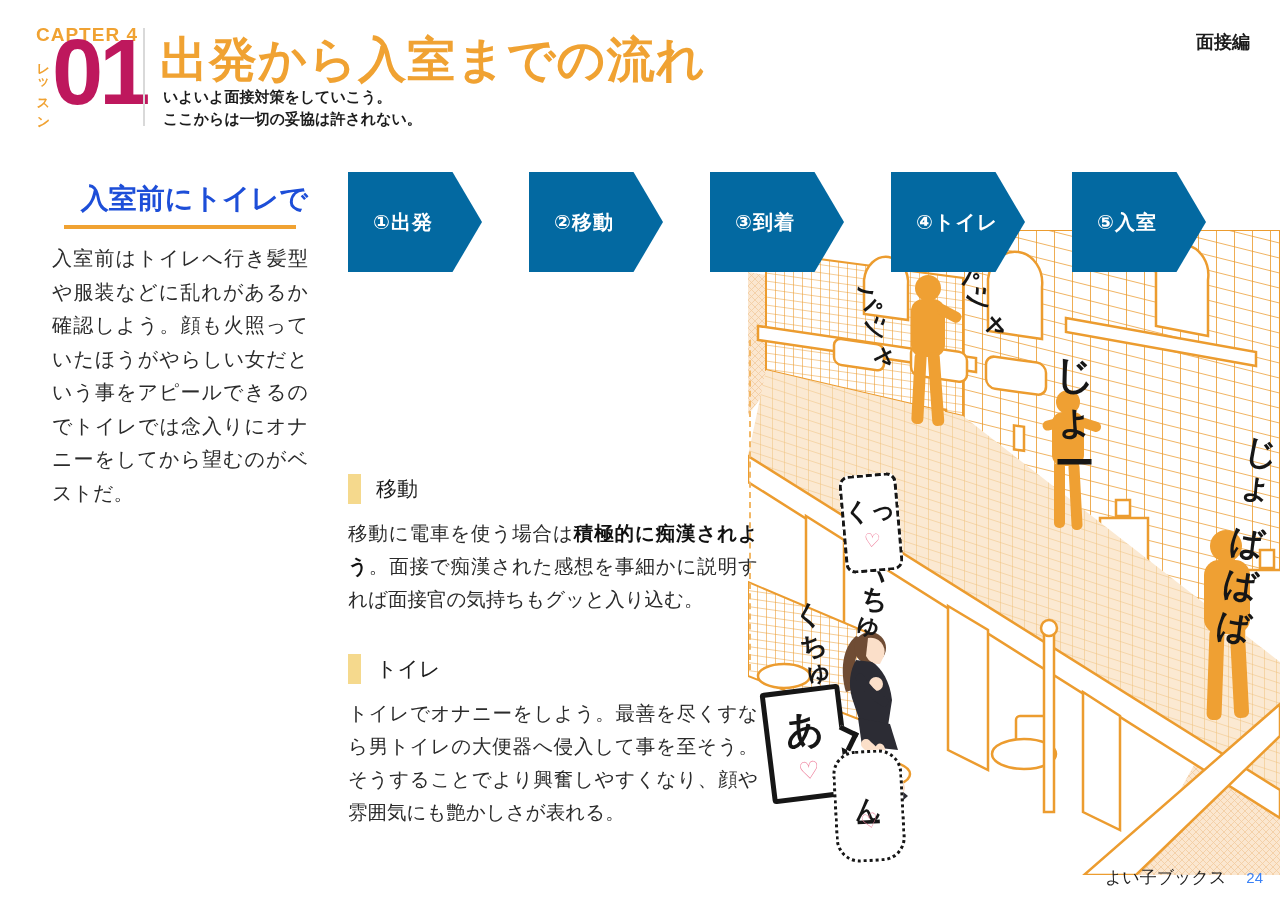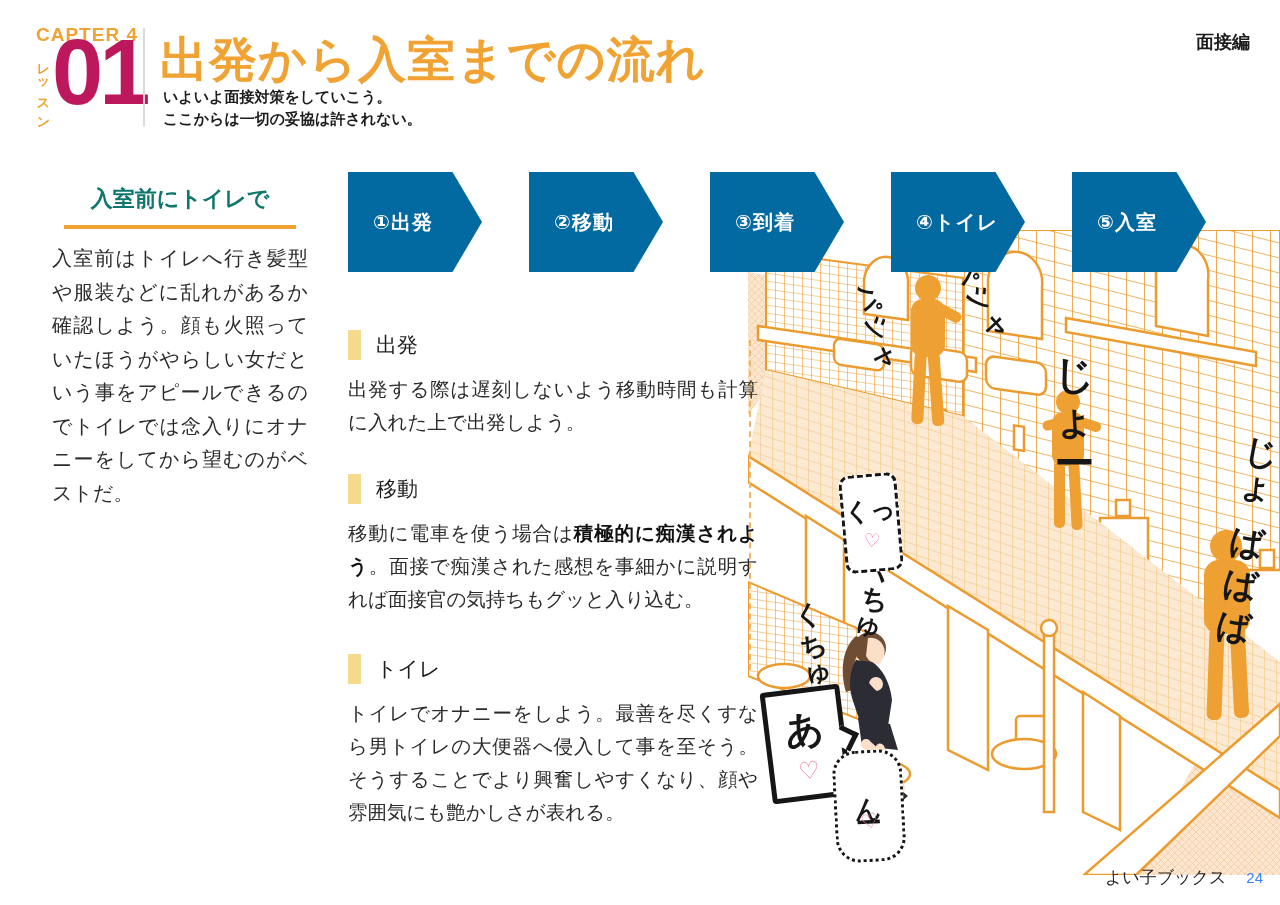--- a/index.html
+++ b/index.html
@@ -15,21 +15,21 @@
   .lesson-vertical{left:34px;top:54px;color:#F0A232;font-size:13px;font-weight:bold;
     writing-mode:vertical-rl;text-orientation:upright;letter-spacing:3px;height:86px;}
   .lesson-number{left:52px;top:26px;color:#be185d;font-size:92px;font-weight:800;line-height:1;letter-spacing:-4px;}
   .header-divider{left:143px;top:28px;width:2px;height:98px;background:#d9d9d9;}
   .page-title{left:160px;top:28px;color:#F0A232;font-size:48px;font-weight:800;letter-spacing:1px;white-space:nowrap;}
   .page-subtitle{left:163px;top:86px;font-size:15px;line-height:22px;font-weight:bold;color:#1c1c1c;}
   .edition-label{left:1196px;top:30px;font-size:18px;font-weight:bold;color:#1c1c1c;}
 
   
   .sidebar{left:52px;top:182px;width:256px;}
-  .sidebar-heading{text-align:center;font-size:22px;font-weight:800;line-height:34px;color:#0f766e;}
+  .sidebar-heading{text-align:right;font-size:28px;font-weight:800;line-height:34px;color:#1d4ed8;}
   .sidebar-rule{width:232px;height:4px;background:#F0A232;margin:9px auto 0;}
   .sidebar-body{margin-top:13px;font-size:20px;line-height:33.5px;text-align:justify;color:#2b2b2b;}
 
   
   .flow{left:348px;top:172px;width:860px;height:100px;z-index:6;}
   .flow-step{position:absolute;top:0;width:134px;height:100px;background:#0369a1;
     clip-path:polygon(0 0,78% 0,100% 50%,78% 100%,0 100%);
     color:#fff;font-size:20px;font-weight:bold;display:flex;align-items:center;
     padding-left:25px;box-sizing:border-box;letter-spacing:1px;}
   .fs1{left:0;}.fs2{left:181px;}.fs3{left:362px;}.fs4{left:543px;}.fs5{left:724px;}
@@ -116,27 +116,20 @@
       </div>
     <div class="flow-step fs4">
         <span>④トイレ</span>
       </div>
     <div class="flow-step fs5">
         <span>⑤入室</span>
       </div>
   </div>
 
   <div class="abs sections">
-    <div class="section sec1">
-      <div class="section-head">
-        <div class="section-marker"></div>
-        <div class="section-label">出発</div>
-      </div>
-      <div class="section-body">出発する際は遅刻しないよう移動時間も計算に入れた上で出発しよう。</div>
-    </div>
     <div class="section sec2">
       <div class="section-head">
         <div class="section-marker"></div>
         <div class="section-label">移動</div>
       </div>
       <div class="section-body"><span>移動に電車を使う場合は</span><b>積極的に痴漢されよう</b><span>。面接で痴漢された感想を事細かに説明すれば面接官の気持ちもグッと入り込む。</span></div>
     </div>
     <div class="section sec3">
       <div class="section-head">
         <div class="section-marker"></div>

